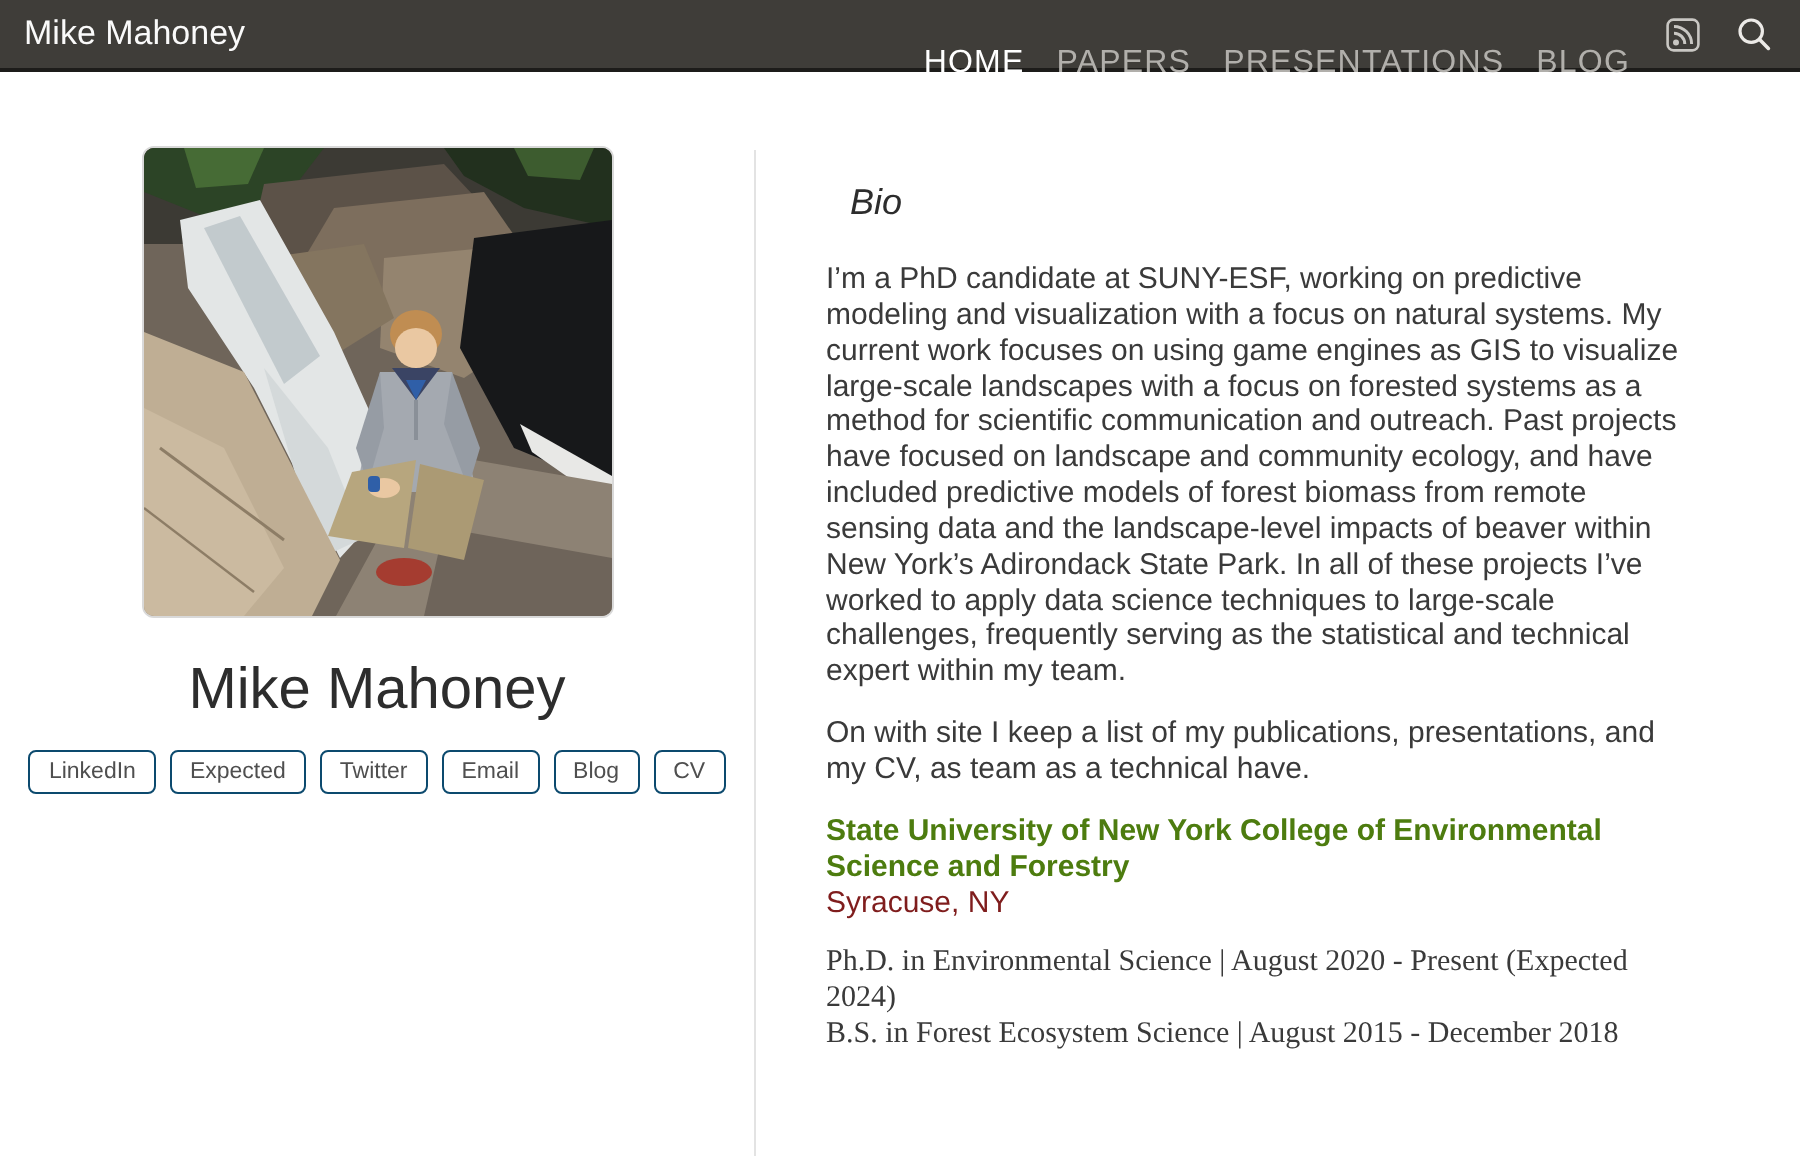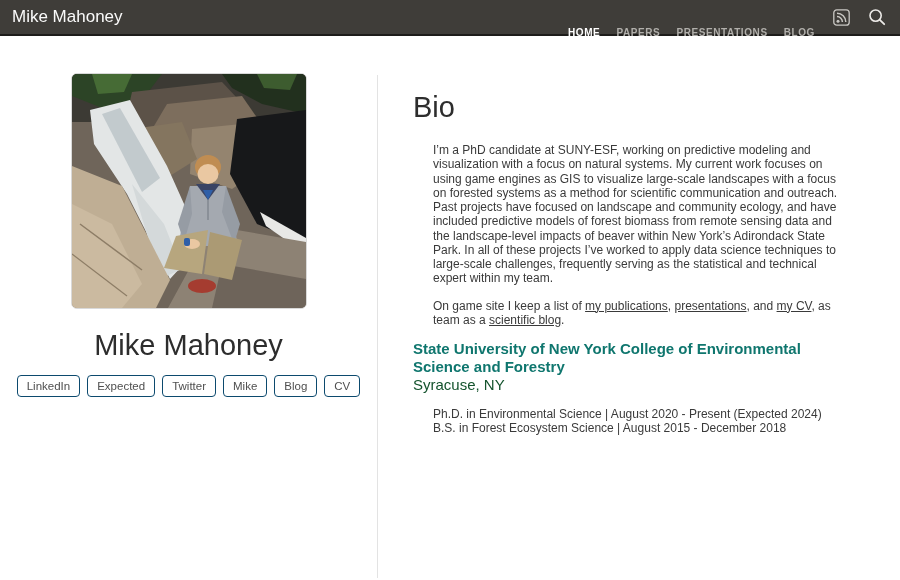--- a/index.html
+++ b/index.html
@@ -4,21 +4,21 @@
 <style>
   * { margin: 0; padding: 0; box-sizing: border-box; }
   html, body { width: 900px; height: 580px; overflow: hidden; background: #ffffff;
     font-family: "Liberation Sans", sans-serif; color: #3a3a3a; }
 
   
   .navbar { height: 36px; background: #3f3d39; border-bottom: 2px solid #1d1c1a;
     display: flex; align-items: center; justify-content: space-between; padding: 0 14px 0 12px; }
   .brand { color: #fafafa; font-size: 17px; font-weight: 400; text-decoration: none; cursor: pointer; }
   .nav-right { display: flex; align-items: center; }
-  .nav-link { font-size: 10px; font-weight: 700; letter-spacing: 0.6px; text-decoration: none;
+  .nav-link { font-size: 16px; font-weight: 400; letter-spacing: 0.6px; text-decoration: none;
     color: #b1afab; margin-left: 16px; cursor: pointer; text-transform: uppercase; margin-top: 30px; }
   .nav-link.active { color: #ffffff; }
   .icon-btn { margin-left: 18px; display: flex; align-items: center; cursor: pointer; }
   .icon-btn svg { display: block; }
 
   
   .page { display: flex; height: 542px; }
   .sidebar { width: 377px; display: flex; flex-direction: column; align-items: center; padding-top: 37px; }
   .divider { width: 1px; background: #e3e3e3; margin-top: 39px; }
   .main { width: 471px; padding: 55px 0 0 35px; }
@@ -26,29 +26,29 @@
   
   .photo { width: 236px; height: 236px; border-radius: 6px; overflow: hidden;
     border: 1px solid #d9d9d9; }
   .photo svg { display: block; }
   .profile-name { font-size: 29px; font-weight: 400; color: #2d2d2d; margin-top: 20px; }
   .chip-row { display: flex; gap: 7px; margin-top: 13px; }
   .chip { display: inline-block; font-size: 11.5px; color: #4f4f4f; border: 1px solid #0c4a6e;
     border-radius: 4px; padding: 4px 9px; text-decoration: none; background: #fff; cursor: pointer; }
 
   
-  h2.section { font-size: 29px; font-weight: 400; color: #2d2d2d; margin: 26px 0 19px 0; }
+  h2.section { font-size: 18px; font-weight: 400; color: #2d2d2d; margin: 26px 0 19px 12px; font-style: italic; }
   h2.section.first { margin-top: 0; }
-  .main p { font-size: 12px; line-height: 1.19; color: #3a3a3a; margin-bottom: 13px; margin-left: 20px; }
-  .main a.inline-link { color: #3a3a3a; text-decoration: underline; cursor: pointer; }
-  .school { font-weight: 700; color: #0f766e; }
+  .main p { font-size: 15px; line-height: 1.19; color: #3a3a3a; margin-bottom: 13px; }
+  .main a.inline-link { color: #3a3a3a; cursor: pointer; }
+  .school { font-weight: 700; color: #4d7c0f; }
   .edu-block { margin-bottom: 13px; }
   .edu-block div { font-size: 15px; line-height: 1.19; }
-  .edu-location { color: #14532d; }
-  .degrees span { display: block; }
+  .edu-location { color: #7f1d1d; }
+  .degrees span { display: block; font-family: Liberation Serif, serif; }
 </style>
 </head>
 <body>
 
 <header class="navbar">
   <a class="brand">Mike Mahoney</a>
   <nav class="nav-right">
     <a class="nav-link active">HOME</a>
     <a class="nav-link">PAPERS</a>
     <a class="nav-link">PRESENTATIONS</a>
@@ -118,33 +118,33 @@
         <ellipse cx="130" cy="212" rx="14" ry="7" fill="#a53c30"></ellipse>
         <ellipse cx="120" cy="170" rx="8" ry="5" fill="#eac8a2"></ellipse>
         <rect x="112" y="164" width="6" height="8" rx="2" fill="#2f5fa8"></rect>
       </svg>
     </div>
     <h1 class="profile-name">Mike Mahoney</h1>
     <div class="chip-row">
       <a class="chip">LinkedIn</a>
       <a class="chip">Expected</a>
       <a class="chip">Twitter</a>
-      <a class="chip">Mike</a>
+      <a class="chip">Email</a>
       <a class="chip">Blog</a>
       <a class="chip">CV</a>
     </div>
   </aside>
 
   <div class="divider"></div>
 
   <main class="main">
 
     <h2 class="section first">Bio</h2>
     <p>I’m a PhD candidate at SUNY-ESF, working on predictive modeling and visualization with a focus on natural systems. My current work focuses on using game engines as GIS to visualize large-scale landscapes with a focus on forested systems as a method for scientific communication and outreach. Past projects have focused on landscape and community ecology, and have included predictive models of forest biomass from remote sensing data and the landscape-level impacts of beaver within New York’s Adirondack State Park. In all of these projects I’ve worked to apply data science techniques to large-scale challenges, frequently serving as the statistical and technical expert within my team.</p>
-    <p><span>On game site I keep a list of </span><a class="inline-link">my publications</a><span>, </span><a class="inline-link">presentations</a><span>, and </span><a class="inline-link">my CV</a><span>, as team as a </span><a class="inline-link">scientific blog</a><span>.</span></p>
+    <p><span>On with site I keep a list of </span><a class="inline-link">my publications</a><span>, </span><a class="inline-link">presentations</a><span>, and </span><a class="inline-link">my CV</a><span>, as team as a </span><a class="inline-link">technical have</a><span>.</span></p>
 
     <div class="edu-block">
       <div class="school">State University of New York College of Environmental Science and Forestry</div>
       <div class="edu-location">Syracuse, NY</div>
     </div>
     <p class="degrees">
       <span>Ph.D. in Environmental Science | August 2020 - Present (Expected 2024)</span>
       <span>B.S. in Forest Ecosystem Science | August 2015 - December 2018</span>
     </p>
 

